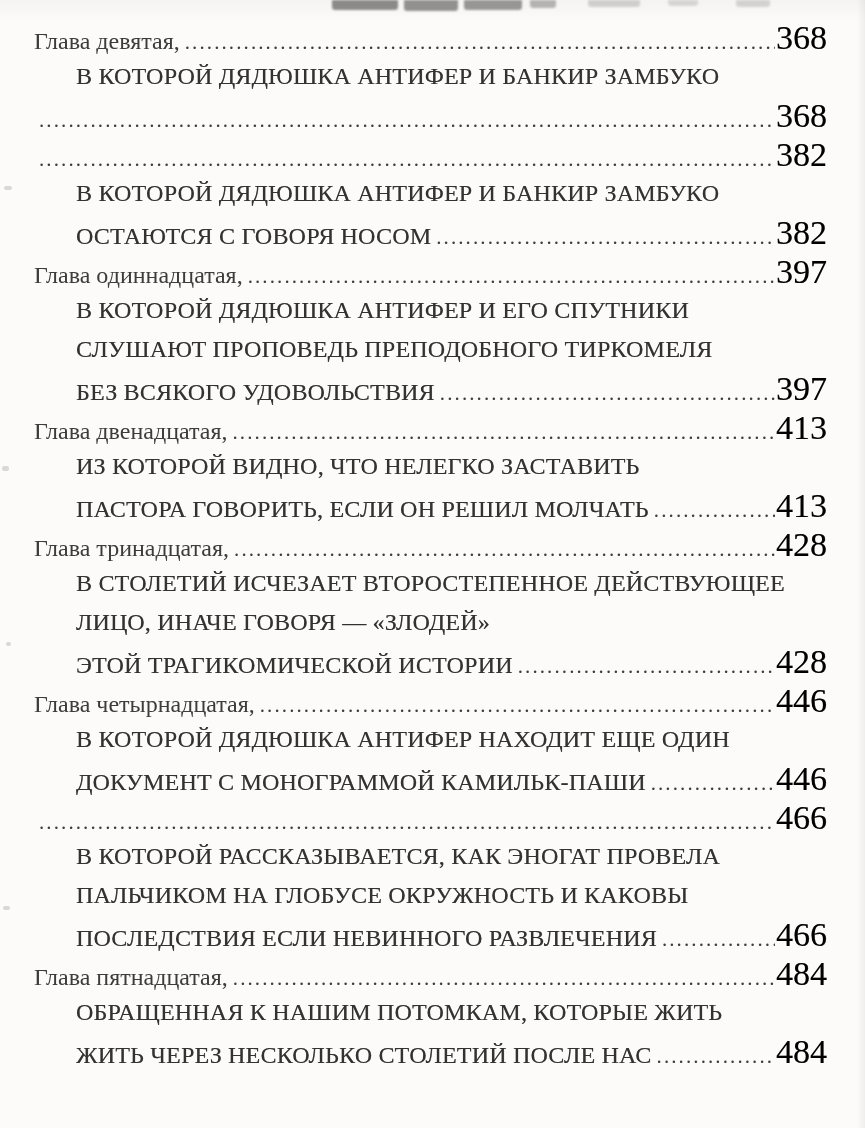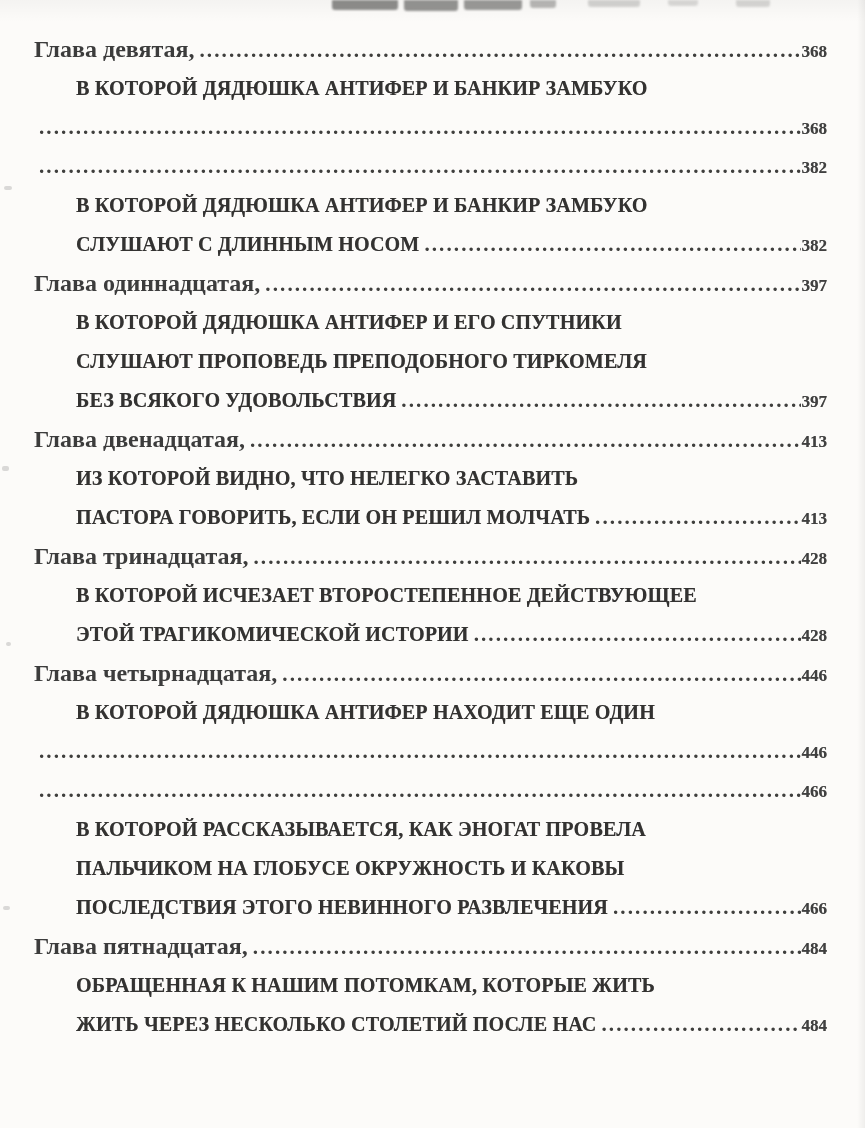--- a/index.html
+++ b/index.html
@@ -50,59 +50,58 @@
   
   .noise { position: absolute; inset: 0; pointer-events: none; }
   .speck { position: absolute; background: rgba(40,40,40,0.16); border-radius: 2px; filter: blur(0.6px); }
   .speck.s1 { left: 4px;  top: 186px; width: 8px; height: 4px; }
   .speck.s2 { left: 2px;  top: 466px; width: 7px; height: 5px; }
   .speck.s3 { left: 6px;  top: 642px; width: 5px; height: 4px; }
   .speck.s4 { left: 3px;  top: 906px; width: 7px; height: 4px; }
 
   .toc {
     position: absolute;
-    top: 30px; left: 0; right: 0;
+    top: 18px; left: 0; right: 0;
     padding: 0 38px 0 34px;
-    font-weight: bold;
   }
   .row {
     display: flex;
     align-items: baseline;
     height: 39px;
     line-height: 39px;
     white-space: nowrap;
     overflow: hidden;
   }
   .chapter {
     font-size: 24px;
     color: #3c3c3c;
   }
   .caps {
     margin-left: 42px;
-    font-size: 20px;
+    font-size: 24px;
     letter-spacing: 0.2px;
     color: #333231;
     text-shadow: 0.25px 0 0 rgba(50,50,48,0.55);
     text-align: center;
   }
   .leader {
     flex: 1 1 auto;
     overflow: hidden;
     min-width: 12px;
     margin: 0 1px 0 5px;
     font-size: 21px;
     letter-spacing: 2.1px;
     color: #3f3f3d;
   }
   .leader::after {
     content: "................................................................................................................................................................";
   }
   .pagenum {
-    font-size: 17px;
-    color: #404040;
+    font-size: 34px;
+    color: #000000;
     text-shadow: 0.25px 0 0 rgba(50,50,48,0.5);
   }
 </style>
 </head>
 <body>
 
 <div class="page">
 
   <div class="artifacts">
     <span class="blot b1"></span>
@@ -138,21 +137,21 @@
       </div>
       <div class="entry">
         <div class="row head">
           <span class="leader"></span>
           <span class="pagenum">382</span>
         </div>
         <div class="row desc">
           <span class="caps">В КОТОРОЙ ДЯДЮШКА АНТИФЕР И БАНКИР ЗАМБУКО</span>
         </div>
         <div class="row desc last">
-          <span class="caps">СЛУШАЮТ С ДЛИННЫМ НОСОМ</span>
+          <span class="caps">ОСТАЮТСЯ С ГОВОРЯ НОСОМ</span>
           <span class="leader"></span>
           <span class="pagenum">382</span>
         </div>
       </div>
       <div class="entry">
         <div class="row head">
           <span class="chapter">Глава одиннадцатая,</span>
           <span class="leader"></span>
           <span class="pagenum">397</span>
         </div>
@@ -183,55 +182,59 @@
           <span class="pagenum">413</span>
         </div>
       </div>
       <div class="entry">
         <div class="row head">
           <span class="chapter">Глава тринадцатая,</span>
           <span class="leader"></span>
           <span class="pagenum">428</span>
         </div>
         <div class="row desc">
-          <span class="caps">В КОТОРОЙ ИСЧЕЗАЕТ ВТОРОСТЕПЕННОЕ ДЕЙСТВУЮЩЕЕ</span>
+          <span class="caps">В СТОЛЕТИЙ ИСЧЕЗАЕТ ВТОРОСТЕПЕННОЕ ДЕЙСТВУЮЩЕЕ</span>
+        </div>
+        <div class="row desc">
+          <span class="caps">ЛИЦО, ИНАЧЕ ГОВОРЯ — «ЗЛОДЕЙ»</span>
         </div>
         <div class="row desc last">
           <span class="caps">ЭТОЙ ТРАГИКОМИЧЕСКОЙ ИСТОРИИ</span>
           <span class="leader"></span>
           <span class="pagenum">428</span>
         </div>
       </div>
       <div class="entry">
         <div class="row head">
           <span class="chapter">Глава четырнадцатая,</span>
           <span class="leader"></span>
           <span class="pagenum">446</span>
         </div>
         <div class="row desc">
           <span class="caps">В КОТОРОЙ ДЯДЮШКА АНТИФЕР НАХОДИТ ЕЩЕ ОДИН</span>
         </div>
         <div class="row desc last">
+          <span class="caps">ДОКУМЕНТ С МОНОГРАММОЙ КАМИЛЬК-ПАШИ</span>
           <span class="leader"></span>
           <span class="pagenum">446</span>
         </div>
       </div>
       <div class="entry">
         <div class="row head">
           <span class="leader"></span>
           <span class="pagenum">466</span>
         </div>
         <div class="row desc">
           <span class="caps">В КОТОРОЙ РАССКАЗЫВАЕТСЯ, КАК ЭНОГАТ ПРОВЕЛА</span>
         </div>
         <div class="row desc">
           <span class="caps">ПАЛЬЧИКОМ НА ГЛОБУСЕ ОКРУЖНОСТЬ И КАКОВЫ</span>
         </div>
         <div class="row desc last">
-          <span class="caps">ПОСЛЕДСТВИЯ ЭТОГО НЕВИННОГО РАЗВЛЕЧЕНИЯ</span>
+          <span class="caps">ПОСЛЕДСТВИЯ ЕСЛИ НЕВИННОГО РАЗВЛЕЧЕНИЯ</span>
           <span class="leader"></span>
           <span class="pagenum">466</span>
         </div>
       </div>
       <div class="entry">
         <div class="row head">
           <span class="chapter">Глава пятнадцатая,</span>
           <span class="leader"></span>
           <span class="pagenum">484</span>
         </div>

